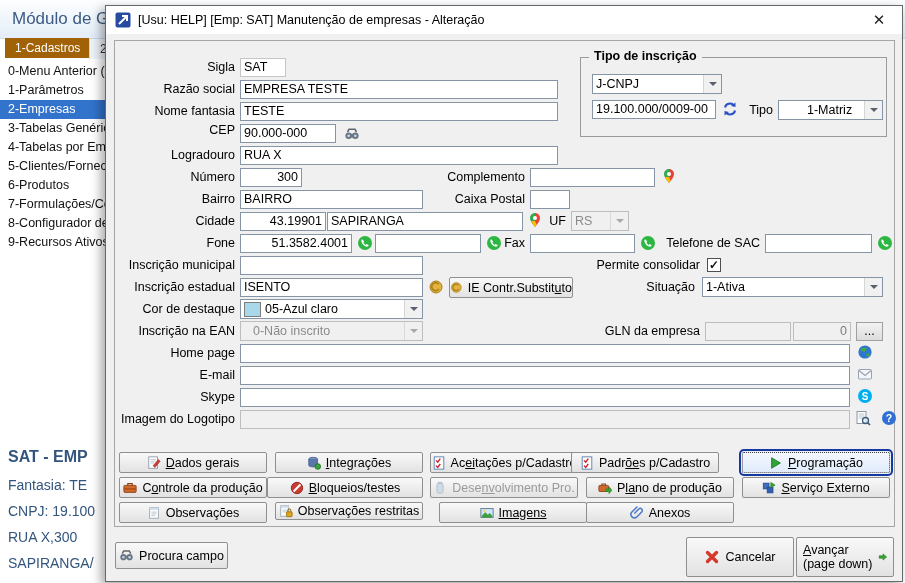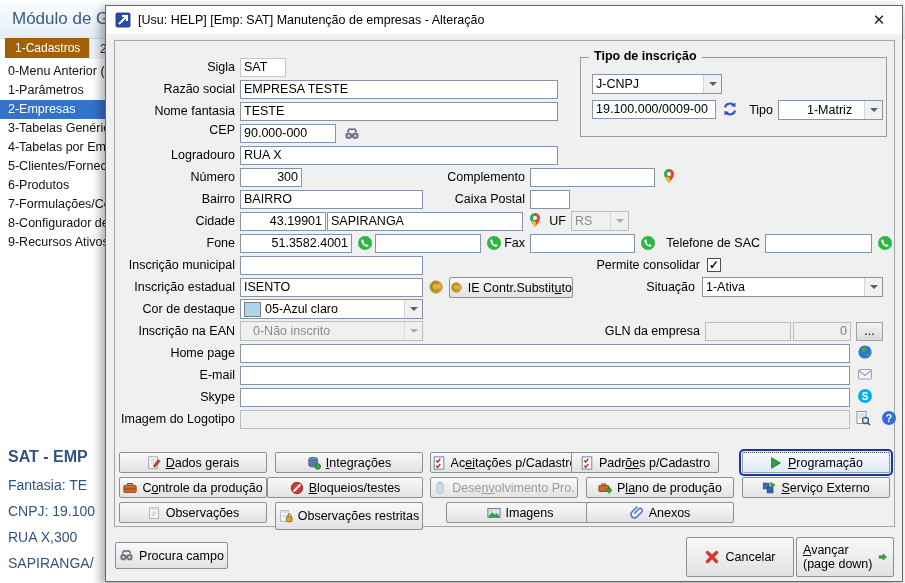--- a/index.html
+++ b/index.html
@@ -369,31 +369,31 @@
       </div>
 
       <div class="btn" style="left:4px;top:461px;width:148px;height:21px;">
         <svg width="14" height="14" viewBox="0 0 16 16">
           <rect x="3" y="2" width="10" height="12" fill="#fdfdfd" stroke="#9aa6b0"></rect>
           <rect x="3" y="2" width="10" height="2.5" fill="#cfe0ef"></rect>
           <path d="M5 7h6M5 9h6M5 11h4" stroke="#b9c2cb"></path>
         </svg>
         <span class="t"><span>Observações</span><span class="u"></span><span></span></span>
       </div>
-      <div class="btn" style="left:160px;top:461px;width:148px;height:28px;">
+      <div class="btn" style="left:160px;top:461px;width:148px;height:18px;">
         <svg width="14" height="14" viewBox="0 0 16 16">
           <rect x="2" y="2" width="9" height="12" fill="#fdfdfd" stroke="#9aa6b0"></rect>
           <rect x="2" y="2" width="9" height="2.5" fill="#cfe0ef"></rect>
           <path d="M4 7h5M4 9h5" stroke="#b9c2cb"></path>
           <rect x="8.5" y="9" width="6.5" height="5.5" rx="1" fill="#e0a61f" stroke="#9a6f0d"></rect>
           <path d="M10 9 V7.6 a1.8 1.8 0 0 1 3.6 0 V9" fill="none" stroke="#9a6f0d" stroke-width="1.2"></path>
         </svg>
         <span class="t"><span>Observações restritas</span><span class="u"></span><span></span></span>
       </div>
-      <div class="btn" style="left:331px;top:461px;width:148px;height:21px;">
+      <div class="btn" style="left:324px;top:461px;width:148px;height:21px;text-decoration:underline;">
         <svg width="14" height="14" viewBox="0 0 16 16">
           <rect x="1" y="3" width="14" height="10" fill="#cfe7f7" stroke="#56708a"></rect>
           <path d="M2 11 l4 -4 3 3 2 -2 3 3 v2 H2 Z" fill="#3f9e3f"></path>
           <circle cx="5" cy="6" r="1.3" fill="#f7d34c"></circle>
         </svg>
         <span class="t"><span>Imagens</span><span class="u"></span><span></span></span>
       </div>
       <div class="btn" style="left:471px;top:461px;width:148px;height:21px;">
         <svg width="14" height="14" viewBox="0 0 16 16">
           <path d="M5 8.5 L10 3.5 a2.4 2.4 0 0 1 3.4 3.4 L7.5 12.8 a4 4 0 0 1 -5.6 -5.6 L8.5 0.6" fill="none" stroke="#4a78c8" stroke-width="1.7"></path>

